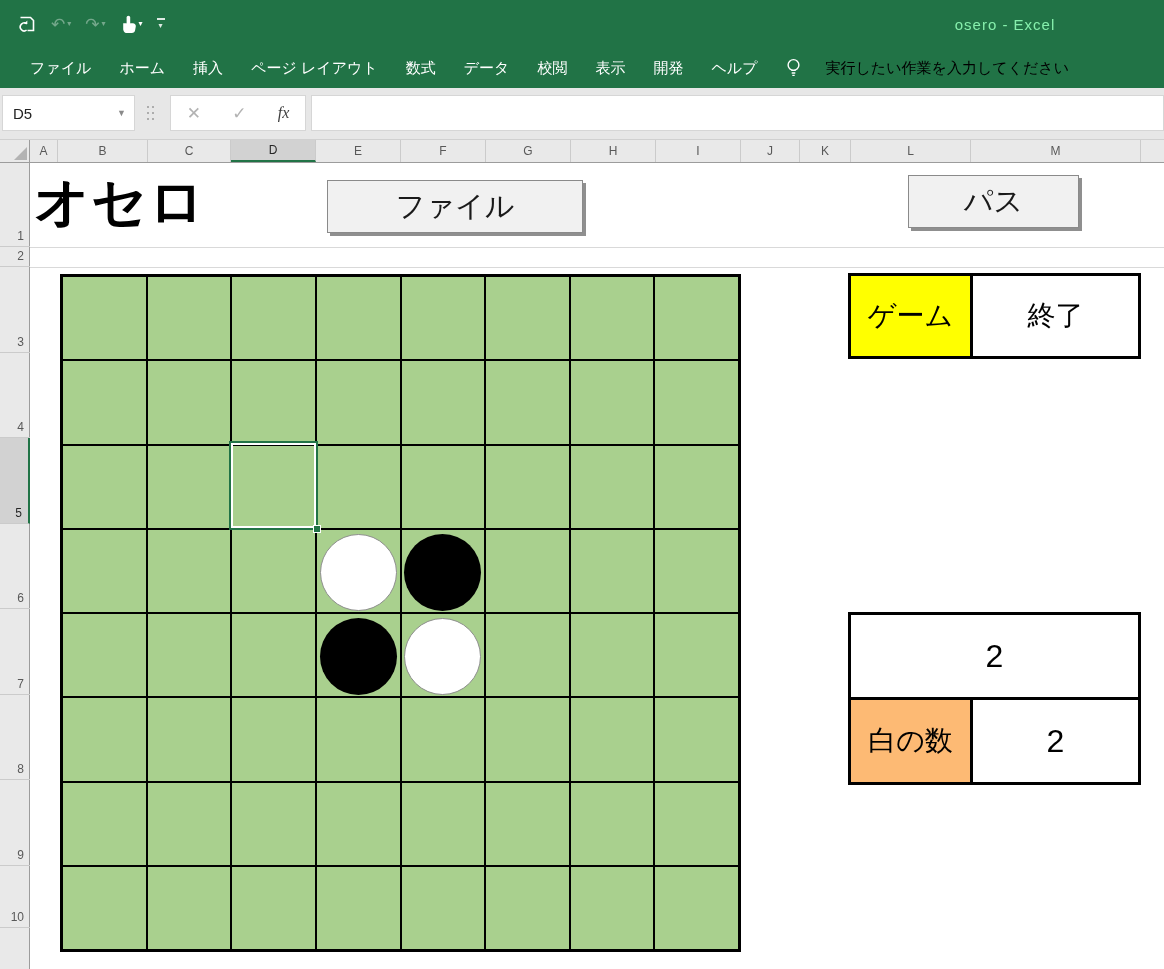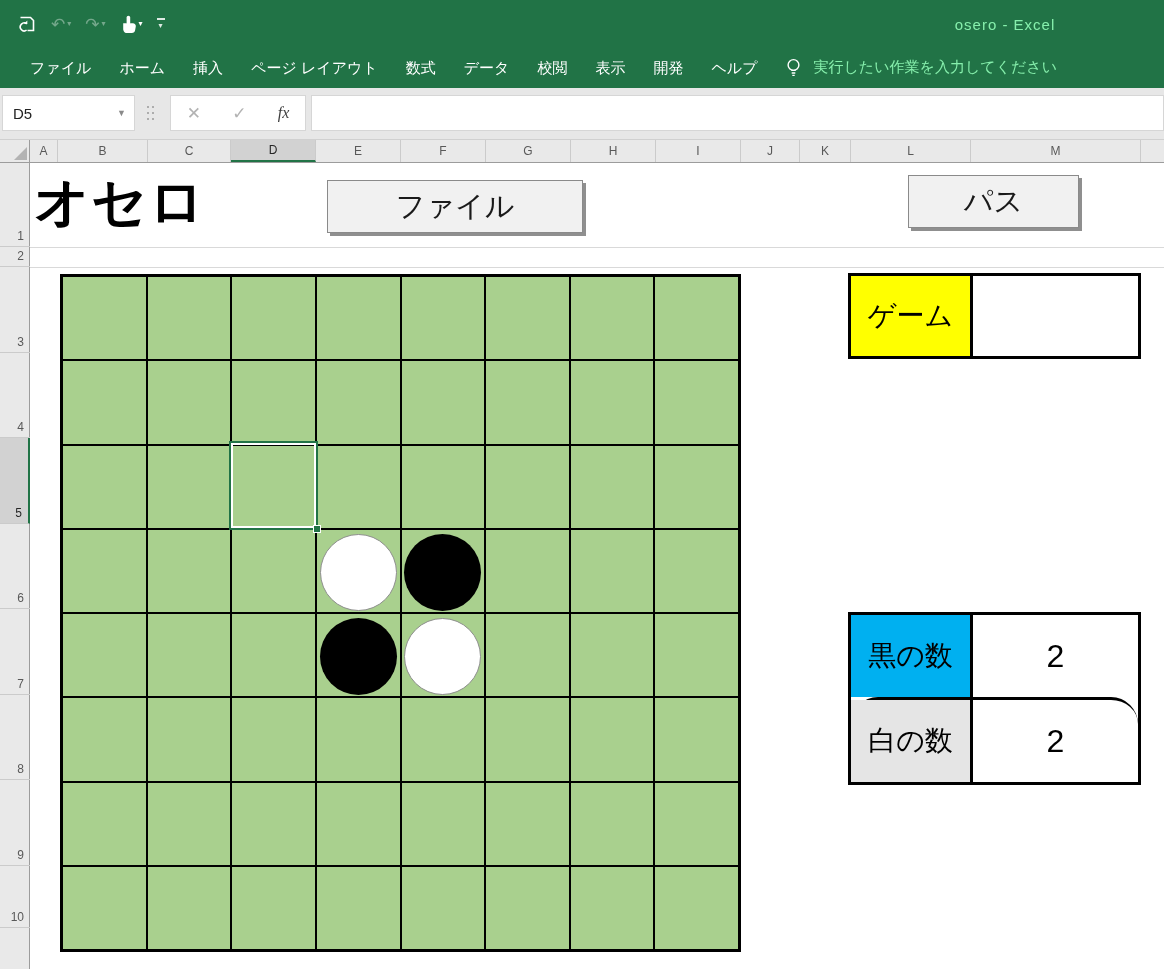--- a/index.html
+++ b/index.html
@@ -15,21 +15,21 @@
   .qat .dd { font-size:8px; margin-left:2px; }
   .qat-custom { display:inline-flex; flex-direction:column; align-items:center; color:rgba(255,255,255,0.85); }
   .qat-custom .bar { width:8px; border-top:2px solid rgba(255,255,255,0.85); margin-bottom:1px; }
   .qat-custom .dd2 { font-size:8px; }
   .win-title { position:absolute; left:845px; top:0; width:320px; height:48px; display:flex; align-items:center; justify-content:center; color:#86efac; font-size:15px; letter-spacing:1px; }
 
   
   .ribbon { position:absolute; left:0; top:48px; width:1164px; height:40px; background:#217346; display:flex; align-items:center; }
   .tabs { display:flex; align-items:center; padding-left:16px; }
   .tab { color:#fff; font-size:15px; padding:8px 14px; cursor:pointer; white-space:nowrap; }
-  .tellme { display:flex; align-items:flex-start; gap:13px; color:#86efac; font-size:15px; margin-left:14px; cursor:pointer; }
+  .tellme { display:flex; align-items:center; gap:25px; color:#000000; font-size:15px; margin-left:14px; cursor:pointer; }
   .bulb svg { display:block; }
 
   
   .fbar { position:absolute; left:0; top:88px; width:1164px; height:52px; background:#E7E7E7; border-bottom:1px solid #d0d0d0; }
   .namebox { position:absolute; left:2px; top:7px; width:133px; height:36px; background:#fff; border:1px solid #d6d6d6; display:flex; align-items:center; }
   .namebox .nb-text { padding-left:10px; font-size:15px; color:#222; flex:1; }
   .namebox .nb-arrow { color:#8a8a8a; font-size:9px; padding-right:8px; }
   .fdots { position:absolute; left:147px; top:18px; width:8px; height:16px; }
   .fdots i { position:absolute; width:2px; height:2px; background:#9a9a9a; border-radius:50%; }
   .fbtns { position:absolute; left:170px; top:7px; width:136px; height:36px; background:#fff; border:1px solid #d6d6d6; display:flex; align-items:center; justify-content:space-around; }
@@ -58,21 +58,21 @@
   .board { position:absolute; left:60px; top:274px; width:681px; height:678px; background:#000; border:3px solid #000; display:grid; grid-template-columns:repeat(8,1fr); grid-template-rows:repeat(8,1fr); gap:2px; }
   .bcell { background:#A9D08E; cursor:pointer; }
   .piece { position:absolute; width:77px; height:77px; border-radius:50%; }
   .piece.black { background:#000; }
   .piece.white { background:#fff; border:1px solid #8f8f8f; }
   .selbox { position:absolute; left:229px; top:441px; width:89px; height:89px; border:2px solid #217346; box-shadow:inset 0 0 0 2px #fff; pointer-events:none; }
   .selbox .handle { position:absolute; right:-5px; bottom:-5px; width:8px; height:8px; background:#217346; border:1px solid #fff; }
 
   
   .stat { position:absolute; left:848px; width:293px; border:3px solid #000; background:#fff; display:flex; flex-direction:column; }
-  .srow { display:flex; flex:1;border-radius:27px; }
+  .srow { display:flex; flex:1; }
   .srow + .srow { border-top:3px solid #000; }
   .slbl { width:122px; border-right:3px solid #000; display:flex; align-items:center; justify-content:center; font-size:28px; color:#000; }
   .sval { flex:1; display:flex; align-items:center; justify-content:center; font-size:28px; color:#000; }
   .sval.num { font-size:32px; }
 </style>
 </head>
 <body>
 
 <div id="app">
 
@@ -258,28 +258,28 @@
       <div class="piece white" style="left: 341.3px; top: 341.3px;"></div>
     </div>
 
   <div class="selbox">
       <span class="handle"></span>
     </div>
 
   <div class="stat" style="top:273px;height:86px;">
     <div class="srow">
       <div class="slbl" style="background: rgb(255, 255, 0);">ゲーム</div>
+      <div class="sval">終了</div>
     </div>
   </div>
 
 
   <div class="stat" style="top:612px;height:173px;">
     <div class="srow">
-      <div class="slbl" style="background: rgb(0, 176, 240);">黒の数</div>
       <div class="sval num">2</div>
     </div>
     <div class="srow">
-      <div class="slbl" style="background: #e5e5e5;">白の数</div>
+      <div class="slbl" style="background: #fdba74;">白の数</div>
       <div class="sval num">2</div>
     </div>
   </div>
 
 </div>
 
 </body></html>

